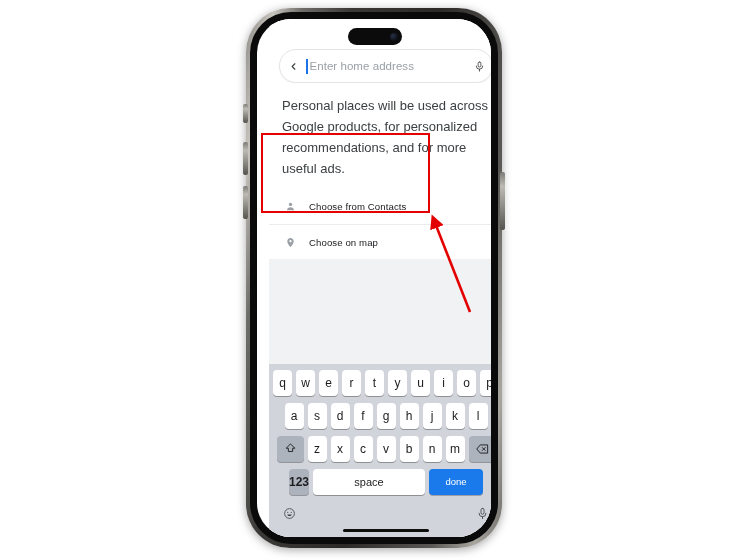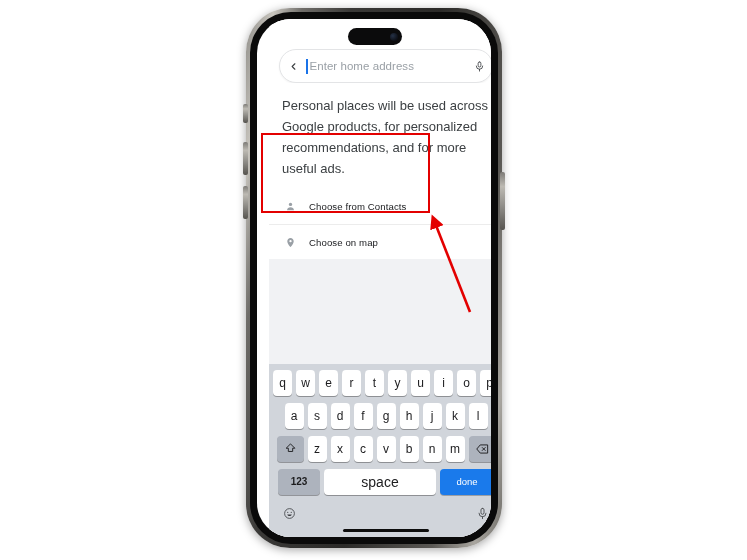--- a/index.html
+++ b/index.html
@@ -149,22 +149,22 @@
   }
   .kb-row.r2 { padding: 0 10px; }
   .key.fn {
     background: #adb3bd;
     box-shadow: 0 1px 0 rgba(0,0,0,.3);
   }
   .key.shift { width: 27px; }
   .key.del { width: 27px; }
   .kb-row.r3 { padding: 0 1px; }
   .kb-row.r4 { margin-bottom: 5px; }
-  .key.num { width: 42px; height: 26px; font-size: 10px; font-weight: 600; color:#1c1c1e; }
-  .key.space { flex: 1; max-width: 112px; height: 26px; font-size: 14px; color:#1c1c1e; }
+  .key.num { width: 20px; height: 26px; font-size: 12px; font-weight: 600; color:#1c1c1e; }
+  .key.space { flex: 1; max-width: 112px; height: 26px; font-size: 11px; color:#1c1c1e; }
   .key.done { width: 54px; height: 26px; background: #1a7aeb; color: #fff; font-size: 9.5px; box-shadow: 0 1px 0 rgba(0,0,0,.25); }
   .kb-bottom {
     display: flex; align-items: center; justify-content: space-between;
     padding: 2px 12px 0 12px;
     height: 26px;
   }
   .kb-bottom .gl { color: #3a3c40; display:flex; align-items:center; }
   .home-ind {
     width: 86px; height: 3.5px; border-radius: 2px;
     background: #0d0d0d;

